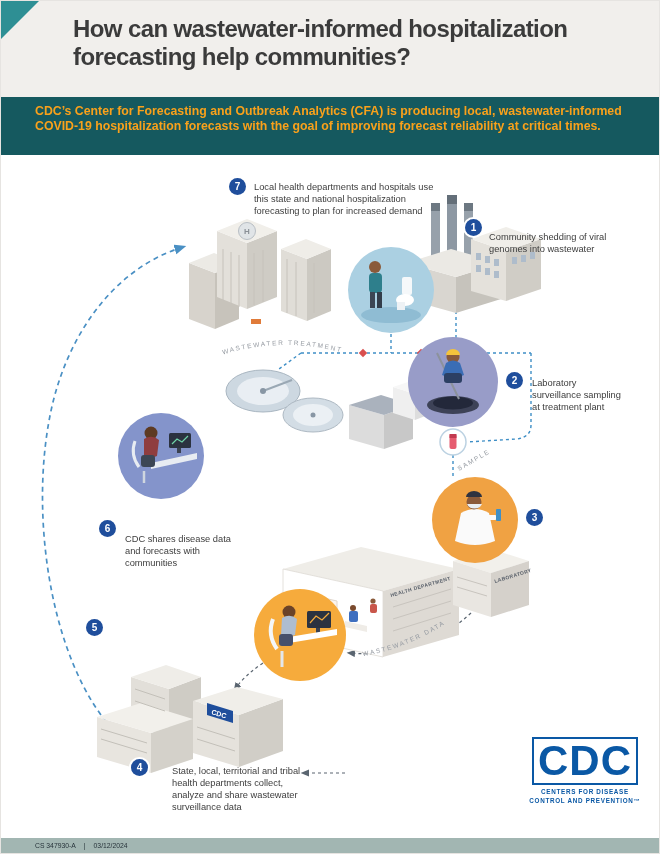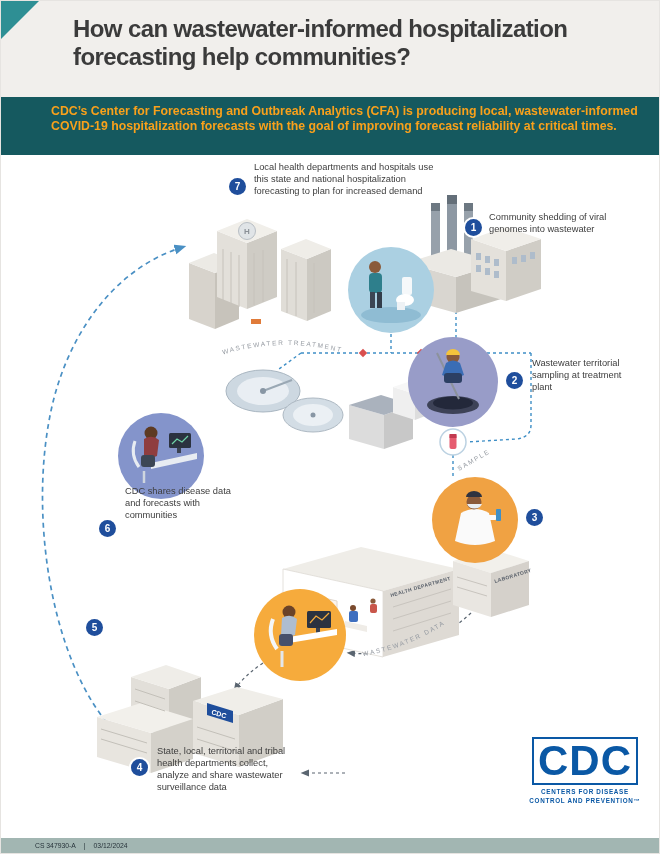--- a/index.html
+++ b/index.html
@@ -10,28 +10,28 @@
   
   .header { position:absolute; left:0; top:0; width:660px; height:96px; background:#f1efec; }
   .corner { position:absolute; left:0; top:0; width:0; height:0;
             border-top:38px solid #2e8f94; border-right:38px solid transparent; }
   .title { position:absolute; left:34px; top:14px; width:610px;
            font-size:24px; font-weight:bold; color:#3b3b3b; line-height:1.18; letter-spacing:-0.6px;margin-left:38px; }
 
   
   .band { position:absolute; left:0; top:96px; width:660px; height:58px; background:#15595f; }
   .band-text { position:absolute; left:34px; top:7px; width:600px;
-               color:#f9a11b; font-weight:bold; font-size:12.3px; line-height:1.24;margin-left:16px; }
+               color:#f9a11b; font-weight:bold; font-size:12.3px; line-height:1.24; }
 
   
   .step-num { position:absolute; width:17px; height:17px; border-radius:50%;
               background:#1f4e9c; color:#ffffff; font-size:10px; font-weight:bold;
               display:flex; align-items:center; justify-content:center;
               box-shadow:0 0 0 2px #ffffff; z-index:5; }
-  .step-text { position:absolute; font-size:9.3px; color:#3d3d3d; line-height:1.3; z-index:5; }
+  .step-text { position:absolute; font-size:9.3px; color:#3d3d3d; line-height:1.3; z-index:5;margin-top:20px; }
 
   svg.illus { position:absolute; left:0; top:0; width:660px; height:854px; z-index:2; }
   .pipe  { stroke:#3f8fc6; stroke-width:1.4; stroke-dasharray:3 3; fill:none; }
   .arc   { stroke:#4a90c4; stroke-width:1.7; stroke-dasharray:5 4; fill:none; }
   .ddash { stroke:#5a6570; stroke-width:1.2; stroke-dasharray:3 3; fill:none; }
   .lbl   { font-size:6.5px; letter-spacing:1.7px; fill:#979ca3; font-family:"Liberation Sans",sans-serif; }
   .sign  { fill:#59606a; font-size:5px; font-weight:bold; letter-spacing:0.4px; font-family:"Liberation Sans",sans-serif; }
 
   
   .cdc-logo { position:absolute; left:527px; top:736px; width:114px; text-align:center; z-index:5; }
@@ -285,31 +285,31 @@
     <text class="lbl">
       <textPath href="#pWD" startOffset="4">WASTEWATER DATA</textPath>
     </text>
     <text class="lbl" x="458" y="470" transform="rotate(-30 458 470)">SAMPLE</text>
   </svg>
 
   <div class="step-num" style="left:464px;top:218px">1</div>
   <div class="step-text" style="left:488px;top:210px;width:150px">Community shedding of viral genomes into wastewater</div>
 
   <div class="step-num" style="left:505px;top:371px">2</div>
-  <div class="step-text" style="left:531px;top:356px;width:92px">Wastewater territorial sampling at treatment plant</div>
+  <div class="step-text" style="left:531px;top:356px;width:92px">Laboratory surveillance sampling at treatment plant</div>
 
   <div class="step-num" style="left:525px;top:508px">3</div>
 
   <div class="step-num" style="left:130px;top:758px">4</div>
-  <div class="step-text" style="left:156px;top:744px;width:142px">State, local, territorial and tribal health departments collect, analyze and share wastewater surveillance data</div>
+  <div class="step-text" style="left:171px;top:744px;width:142px">State, local, territorial and tribal health departments collect, analyze and share wastewater surveillance data</div>
 
   <div class="step-num" style="left:85px;top:618px">5</div>
 
   <div class="step-num" style="left:98px;top:519px">6</div>
-  <div class="step-text" style="left:124px;top:484px;width:112px">CDC shares disease data and forecasts with communities</div>
+  <div class="step-text" style="left:124px;top:512px;width:112px">CDC shares disease data and forecasts with communities</div>
 
   <div class="step-num" style="left:228px;top:177px">7</div>
   <div class="step-text" style="left:253px;top:160px;width:182px">Local health departments and hospitals use this state and national hospitalization forecasting to plan for increased demand</div>
 
   <div class="cdc-logo">
     <div class="cdc-acronym">CDC</div>
     <div class="cdc-tag">
       <div>CENTERS FOR DISEASE</div>
       <div>CONTROL AND PREVENTION™</div>
     </div>

